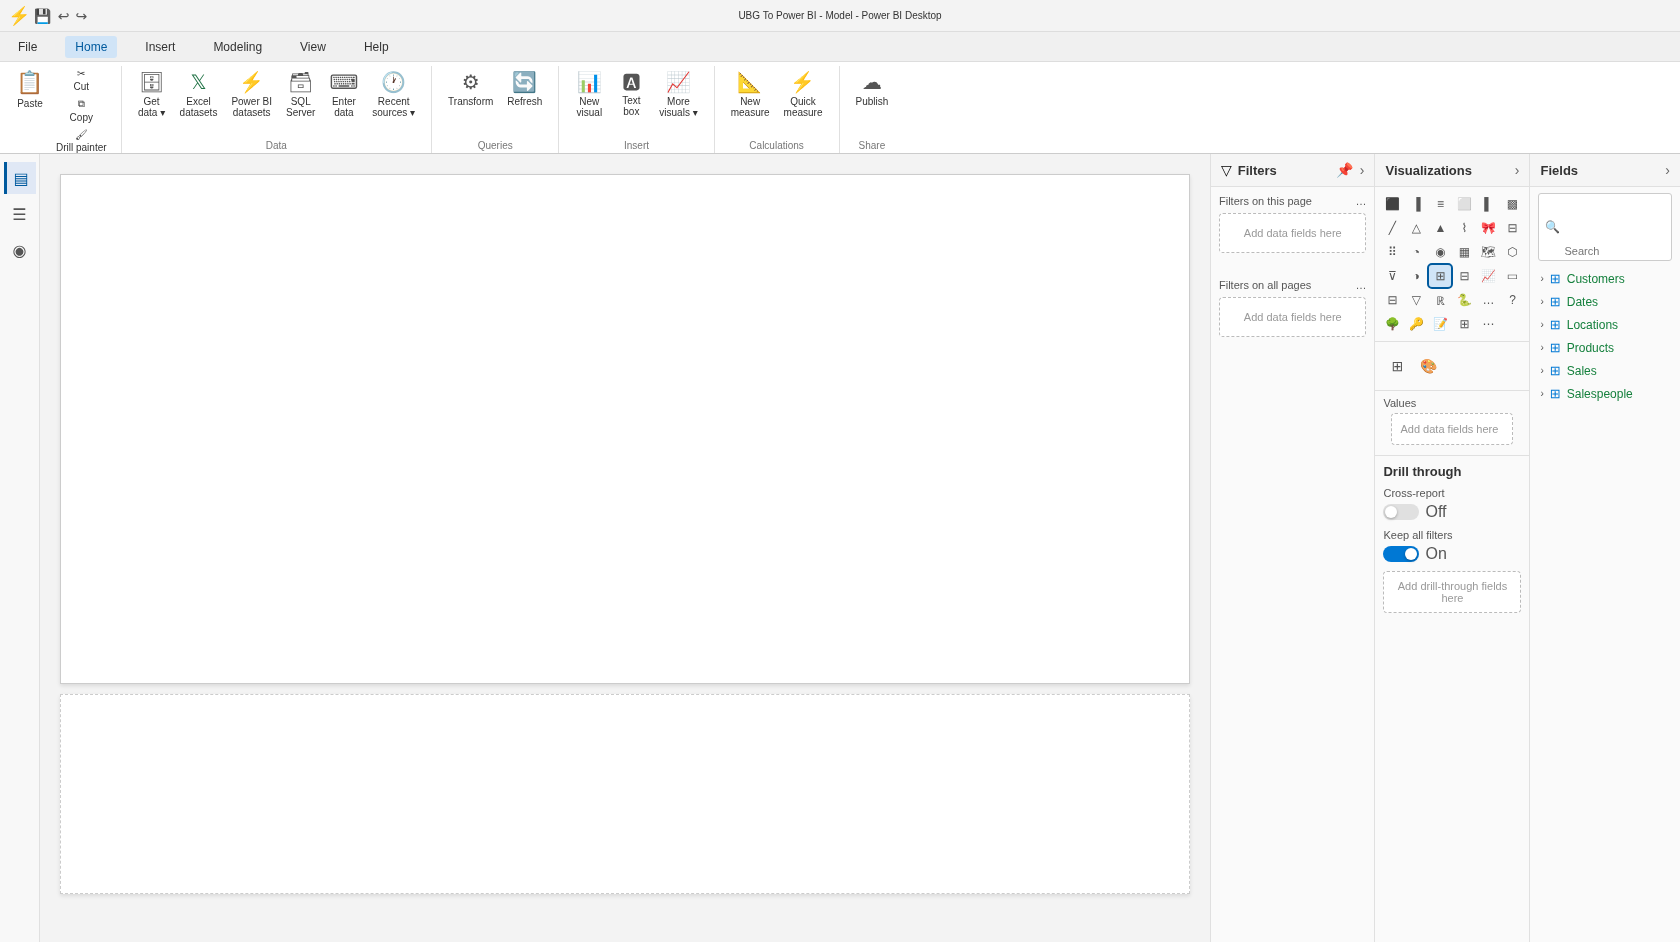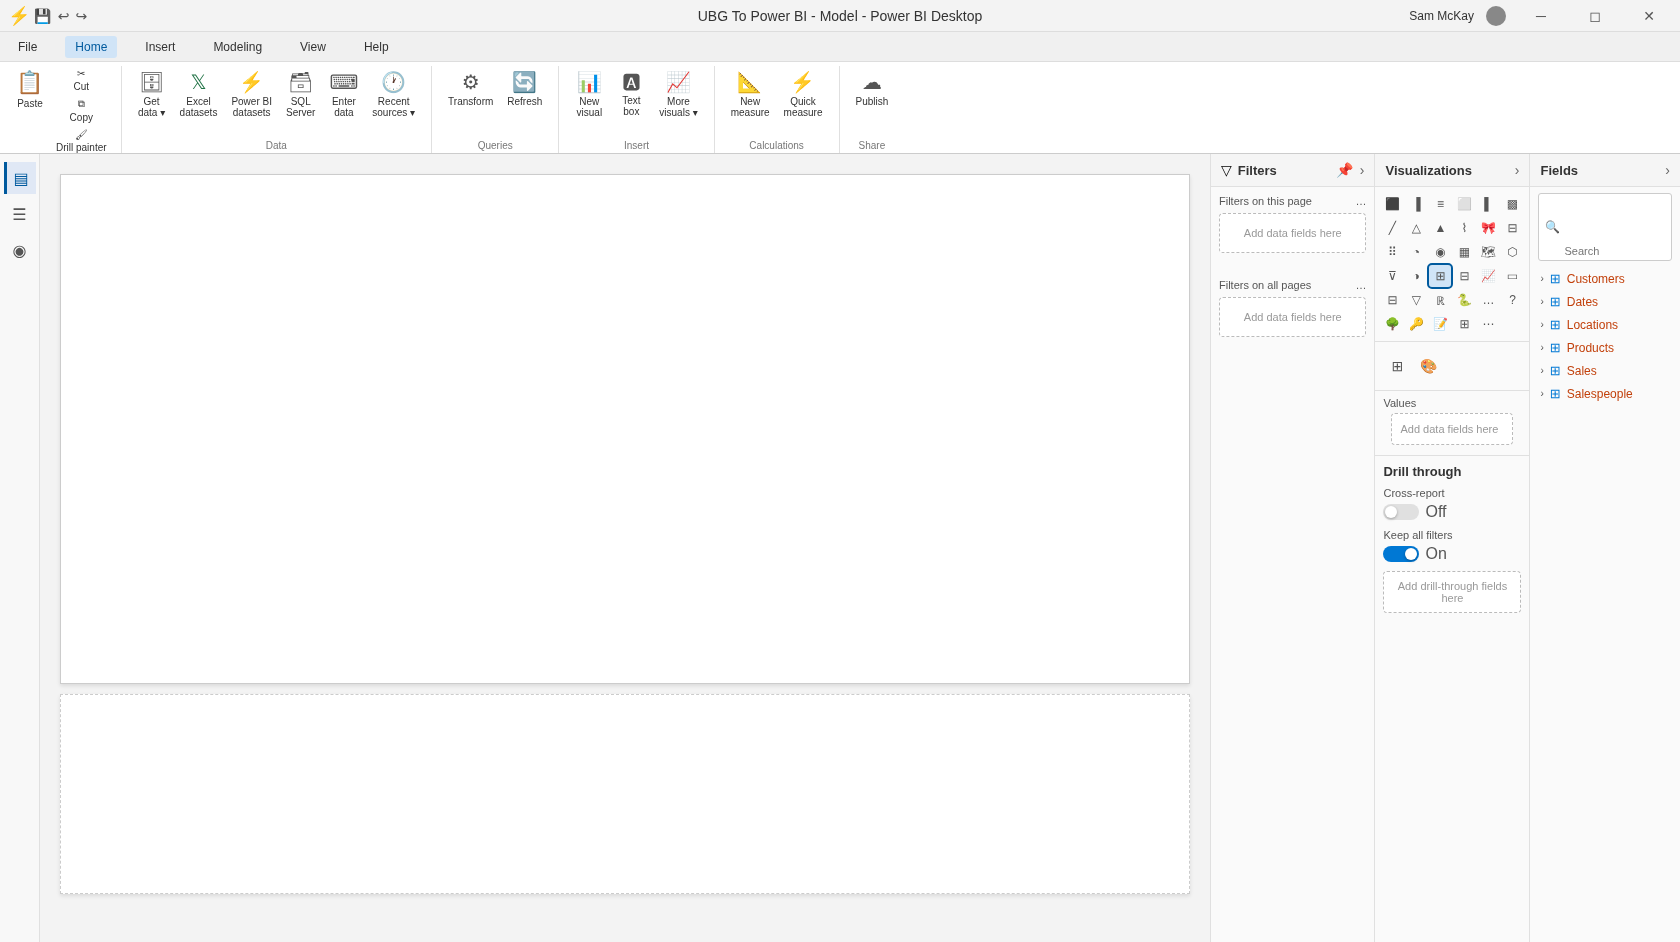--- a/index.html
+++ b/index.html
@@ -9,21 +9,21 @@
     .title-bar {
       height: 32px;
       background: #f3f3f3;
       display: flex;
       align-items: center;
       justify-content: space-between;
       padding: 0 8px;
       border-bottom: 1px solid #ddd;
     }
     .title-bar-left { display: flex; align-items: center; gap: 4px; }
-    .title-bar-center { position: absolute; left: 50%; transform: translateX(-50%); font-size: 14px; color: #333; }
+    .title-bar-center { position: absolute; left: 50%; transform: translateX(-50%); font-size: 10px; color: #333; }
     .title-bar-right { display: flex; align-items: center; gap: 12px; font-size: 12px; color: #333; }
     .title-bar-buttons { display: flex; gap: 8px; }
     .title-btn { width: 46px; height: 32px; display: flex; align-items: center; justify-content: center; cursor: pointer; font-size: 14px; color: #555; background: transparent; border: none; }
     .icon-toolbar { display: flex; gap: 6px; }
     .icon-toolbar span { font-size: 14px; color: #555; cursor: pointer; }
 
     
     .menu-bar {
       height: 30px;
       background: #f0f0f0;
@@ -360,46 +360,37 @@
     }
     .field-item {
       display: flex;
       align-items: center;
       padding: 4px 10px;
       cursor: pointer;
       gap: 6px;
     }
     .field-expand { font-size: 10px; color: #555; }
     .field-table-icon { font-size: 13px; color: #0078d4; }
-    .field-name { font-size: 12px; color: #c2410c; }
+    .field-name { font-size: 12px; color: #15803d; }
   </style>
 </head>
 <body>
 
 <div class="title-bar">
   <div class="title-bar-left">
     <div class="icon-toolbar">
       <span style="font-size:18px;color:#f2c811;">⚡</span>
     </div>
     <div class="icon-toolbar">
       <span title="Save">💾</span>
       <span title="Undo">↩</span>
       <span title="Redo">↪</span>
     </div>
   </div>
   <div class="title-bar-center">UBG To Power BI - Model - Power BI Desktop</div>
-  <div class="title-bar-right">
-    <span>Sam McKay</span>
-    <span style="width:20px;height:20px;border-radius:50%;background:#888;display:inline-block;"></span>
-    <div class="title-bar-buttons">
-      <button class="title-btn">─</button>
-      <button class="title-btn">◻</button>
-      <button class="title-btn close">✕</button>
-    </div>
-  </div>
 </div>
 
 <div class="menu-bar">
   <div class="menu-item">File</div>
   <div class="menu-item active">Home</div>
   <div class="menu-item">Insert</div>
   <div class="menu-item">Modeling</div>
   <div class="menu-item">View</div>
   <div class="menu-item">Help</div>
 </div>

